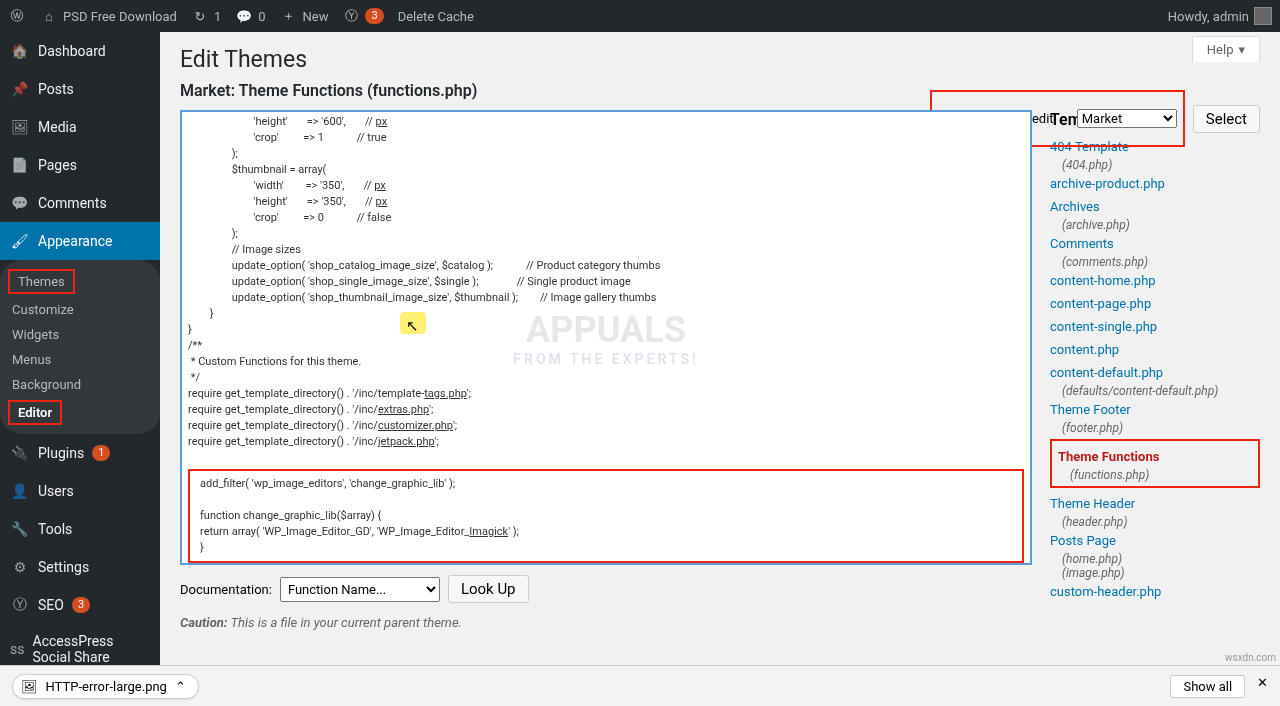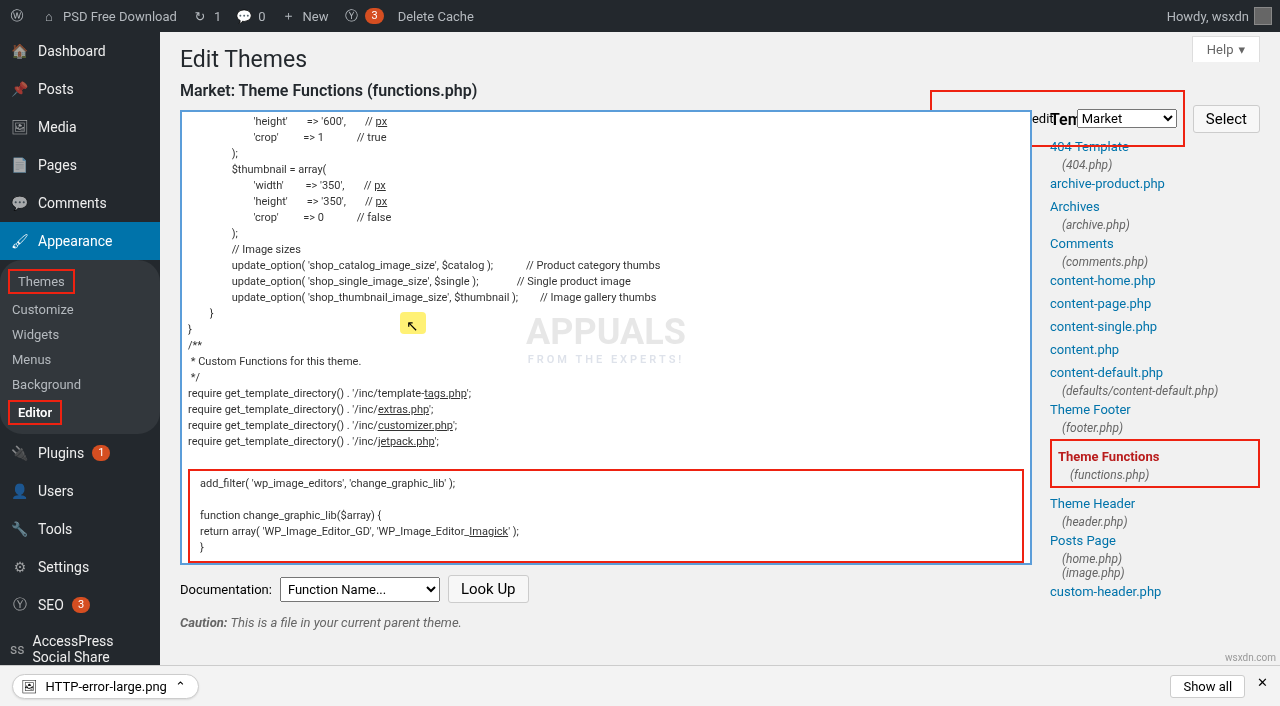--- a/index.html
+++ b/index.html
@@ -40,21 +40,21 @@
 .code-col { flex: 1; display: flex; flex-direction: column; }
 .code-area { flex: 1; border: 2px solid #5b9dd9; background: #fff; position: relative; overflow: hidden; }
 .code-scroll { position: absolute; inset: 0; overflow: auto; }
 .code-scroll::-webkit-scrollbar { width: 16px; }
 .code-scroll::-webkit-scrollbar-track { background: #f1f1f1; }
 .code-scroll::-webkit-scrollbar-thumb { background: #c1c1c1; }
 
 pre.code { font-family: Consolas, Monaco, monospace; font-size: 11px; line-height: 16px; white-space: pre; color: #333; padding: 2px 6px; }
 .underline { text-decoration: underline; color: #333; }
 .watermark { position: absolute; left: 50%; top: 50%; transform: translate(-50%,-50%); color: #bbb; font-size: 36px; font-weight: 700; opacity: .35; text-align: center; pointer-events: none; }
-.watermark small { display: block; font-size: 11px; letter-spacing: 3px; color: #78a; opacity: .7; font-weight: 600; }
+.watermark small { display: block; font-size: 14px; letter-spacing: 3px; color: #78a; opacity: .7; font-weight: 600; }
 .cursor-mark { position: absolute; left: 218px; top: 200px; width: 26px; height: 22px; background: #ffeb3b; border-radius: 4px; opacity: .7; pointer-events: none; }
 .cursor-arrow { position: absolute; left: 224px; top: 205px; font-size: 15px; pointer-events: none; }
 
 .highlight-box { border: 2px solid #e21; margin: 1px 6px; padding: 3px 4px; }
 
 .doc-row { display: flex; align-items: center; gap: 8px; margin-top: 10px; font-size: 13px; }
 .doc-row select { font-size: 13px; padding: 3px; min-width: 160px; }
 .caution { font-size: 13px; color: #666; margin-top: 12px; font-style: italic; }
 
 .templates-col { width: 210px; }
@@ -98,21 +98,21 @@
         <span>New</span>
       </span>
     <span class="ab-item">
         <span class="ab-icon">Ⓨ</span>
         <span class="ab-badge">3</span>
       </span>
     <span class="ab-item">Delete Cache</span>
   </div>
   <div class="adminbar-right">
     <span class="ab-item">
-        <span>Howdy, wsxdn</span>
+        <span>Howdy, admin</span>
         <span class="avatar-sm"></span>
       </span>
   </div>
 </div>
 
 <div class="sidebar">
   <div class="menu-item">
       <span class="menu-icon">🏠</span>
       <span>Dashboard</span>
     </div>

